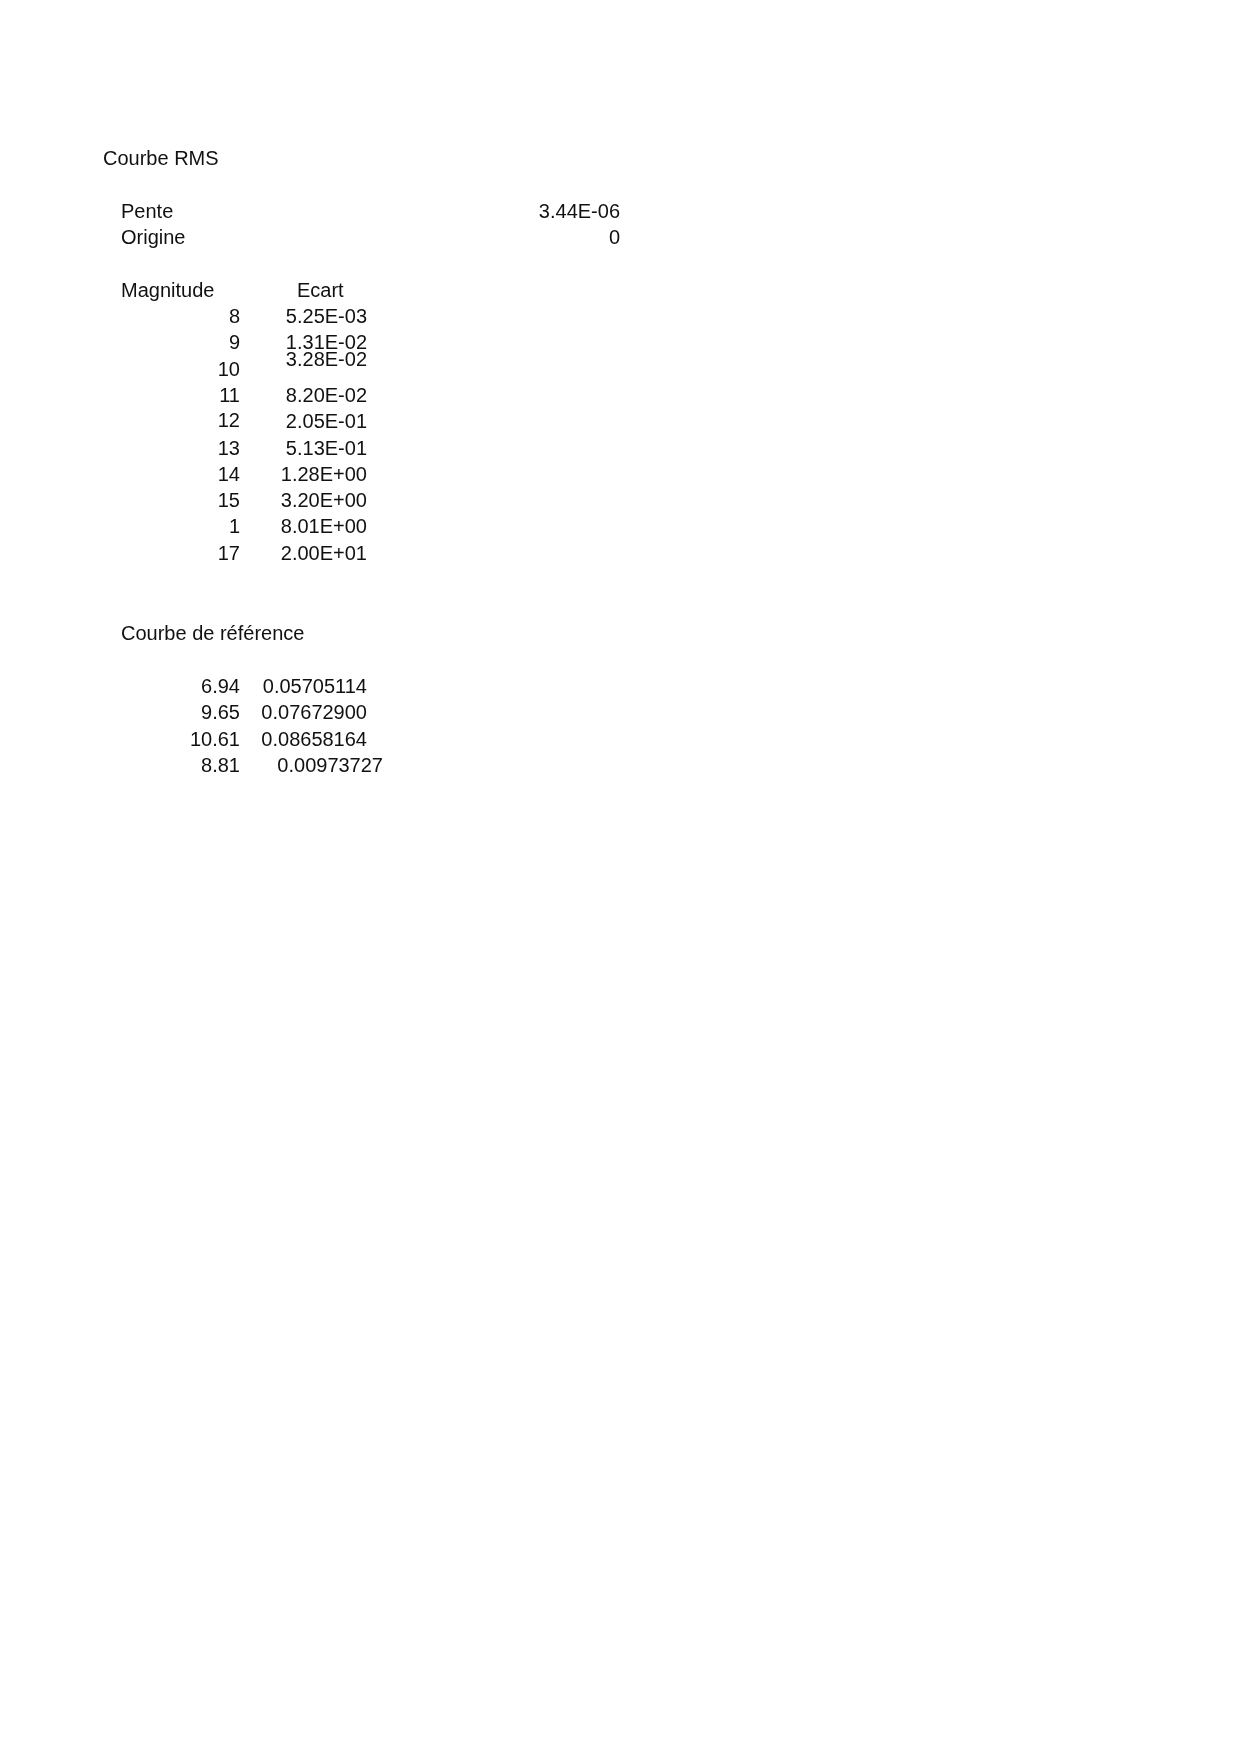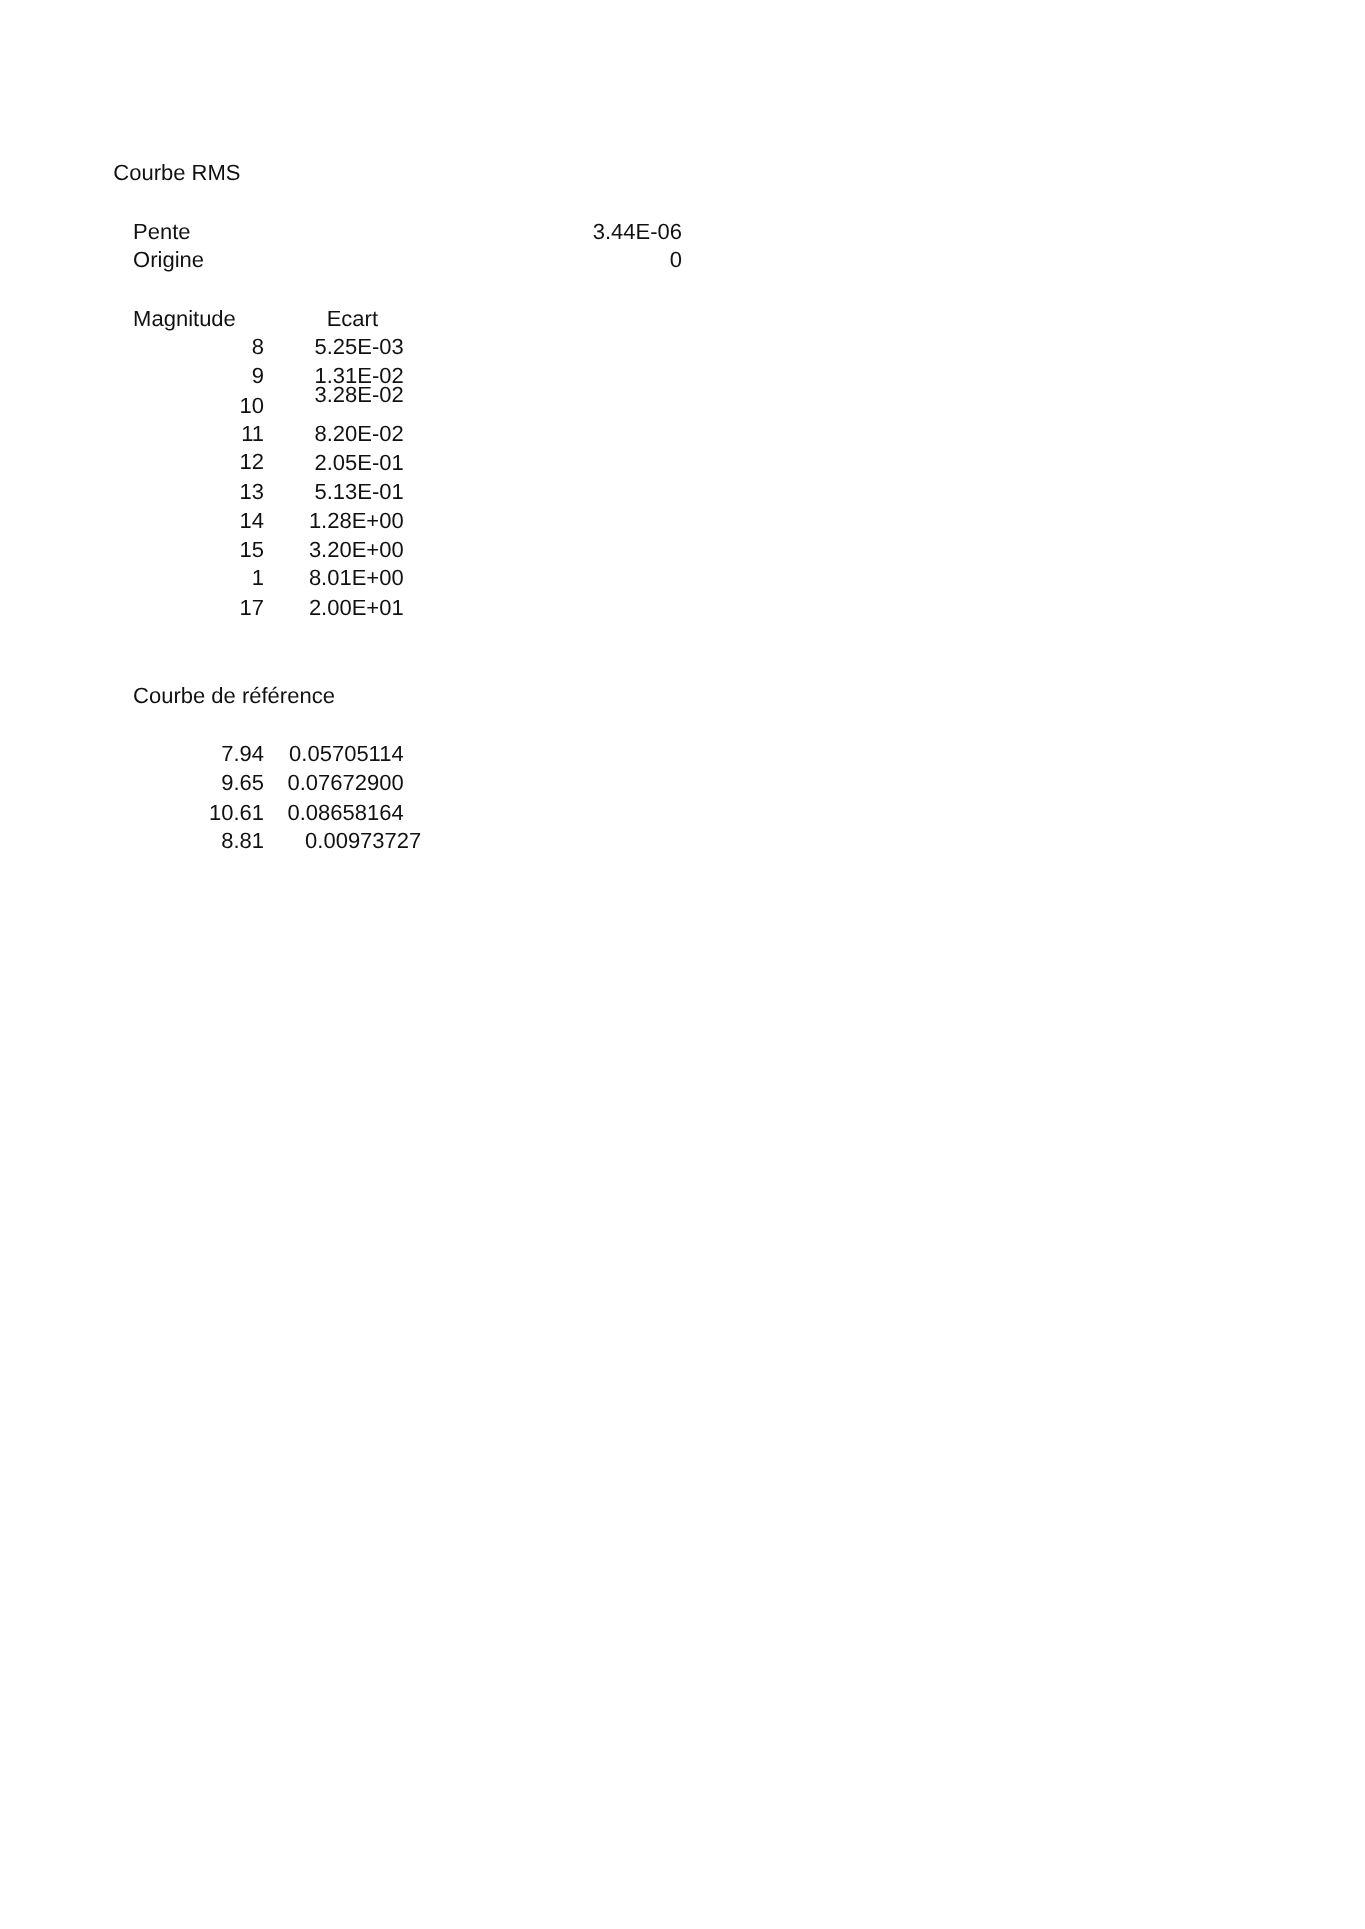--- a/index.html
+++ b/index.html
@@ -62,21 +62,21 @@
       <div>
         <div class="t r" style="left: 140px; width: 100px; top: 539.7px;">17</div>
         <div class="t r" style="left: 240px; width: 127px; top: 539.7px;">2.00E+01</div>
       </div>
     </div>
 
   <div class="t" style="left:121px; top:620px;">Courbe de référence</div>
 
   <div id="ref-rows">
       <div>
-        <div class="t r" style="left: 140px; width: 100px; top: 673px;">7.94</div>
+        <div class="t r" style="left: 140px; width: 100px; top: 673px;">6.94</div>
         <div class="t r" style="left: 240px; width: 127px; top: 673px;">0.05705114</div>
       </div>
       <div>
         <div class="t r" style="left: 140px; width: 100px; top: 699.3px;">9.65</div>
         <div class="t r" style="left: 240px; width: 127px; top: 699.3px;">0.07672900</div>
       </div>
       <div>
         <div class="t r" style="left: 140px; width: 100px; top: 725.6px;">10.61</div>
         <div class="t r" style="left: 240px; width: 127px; top: 725.6px;">0.08658164</div>
       </div>

